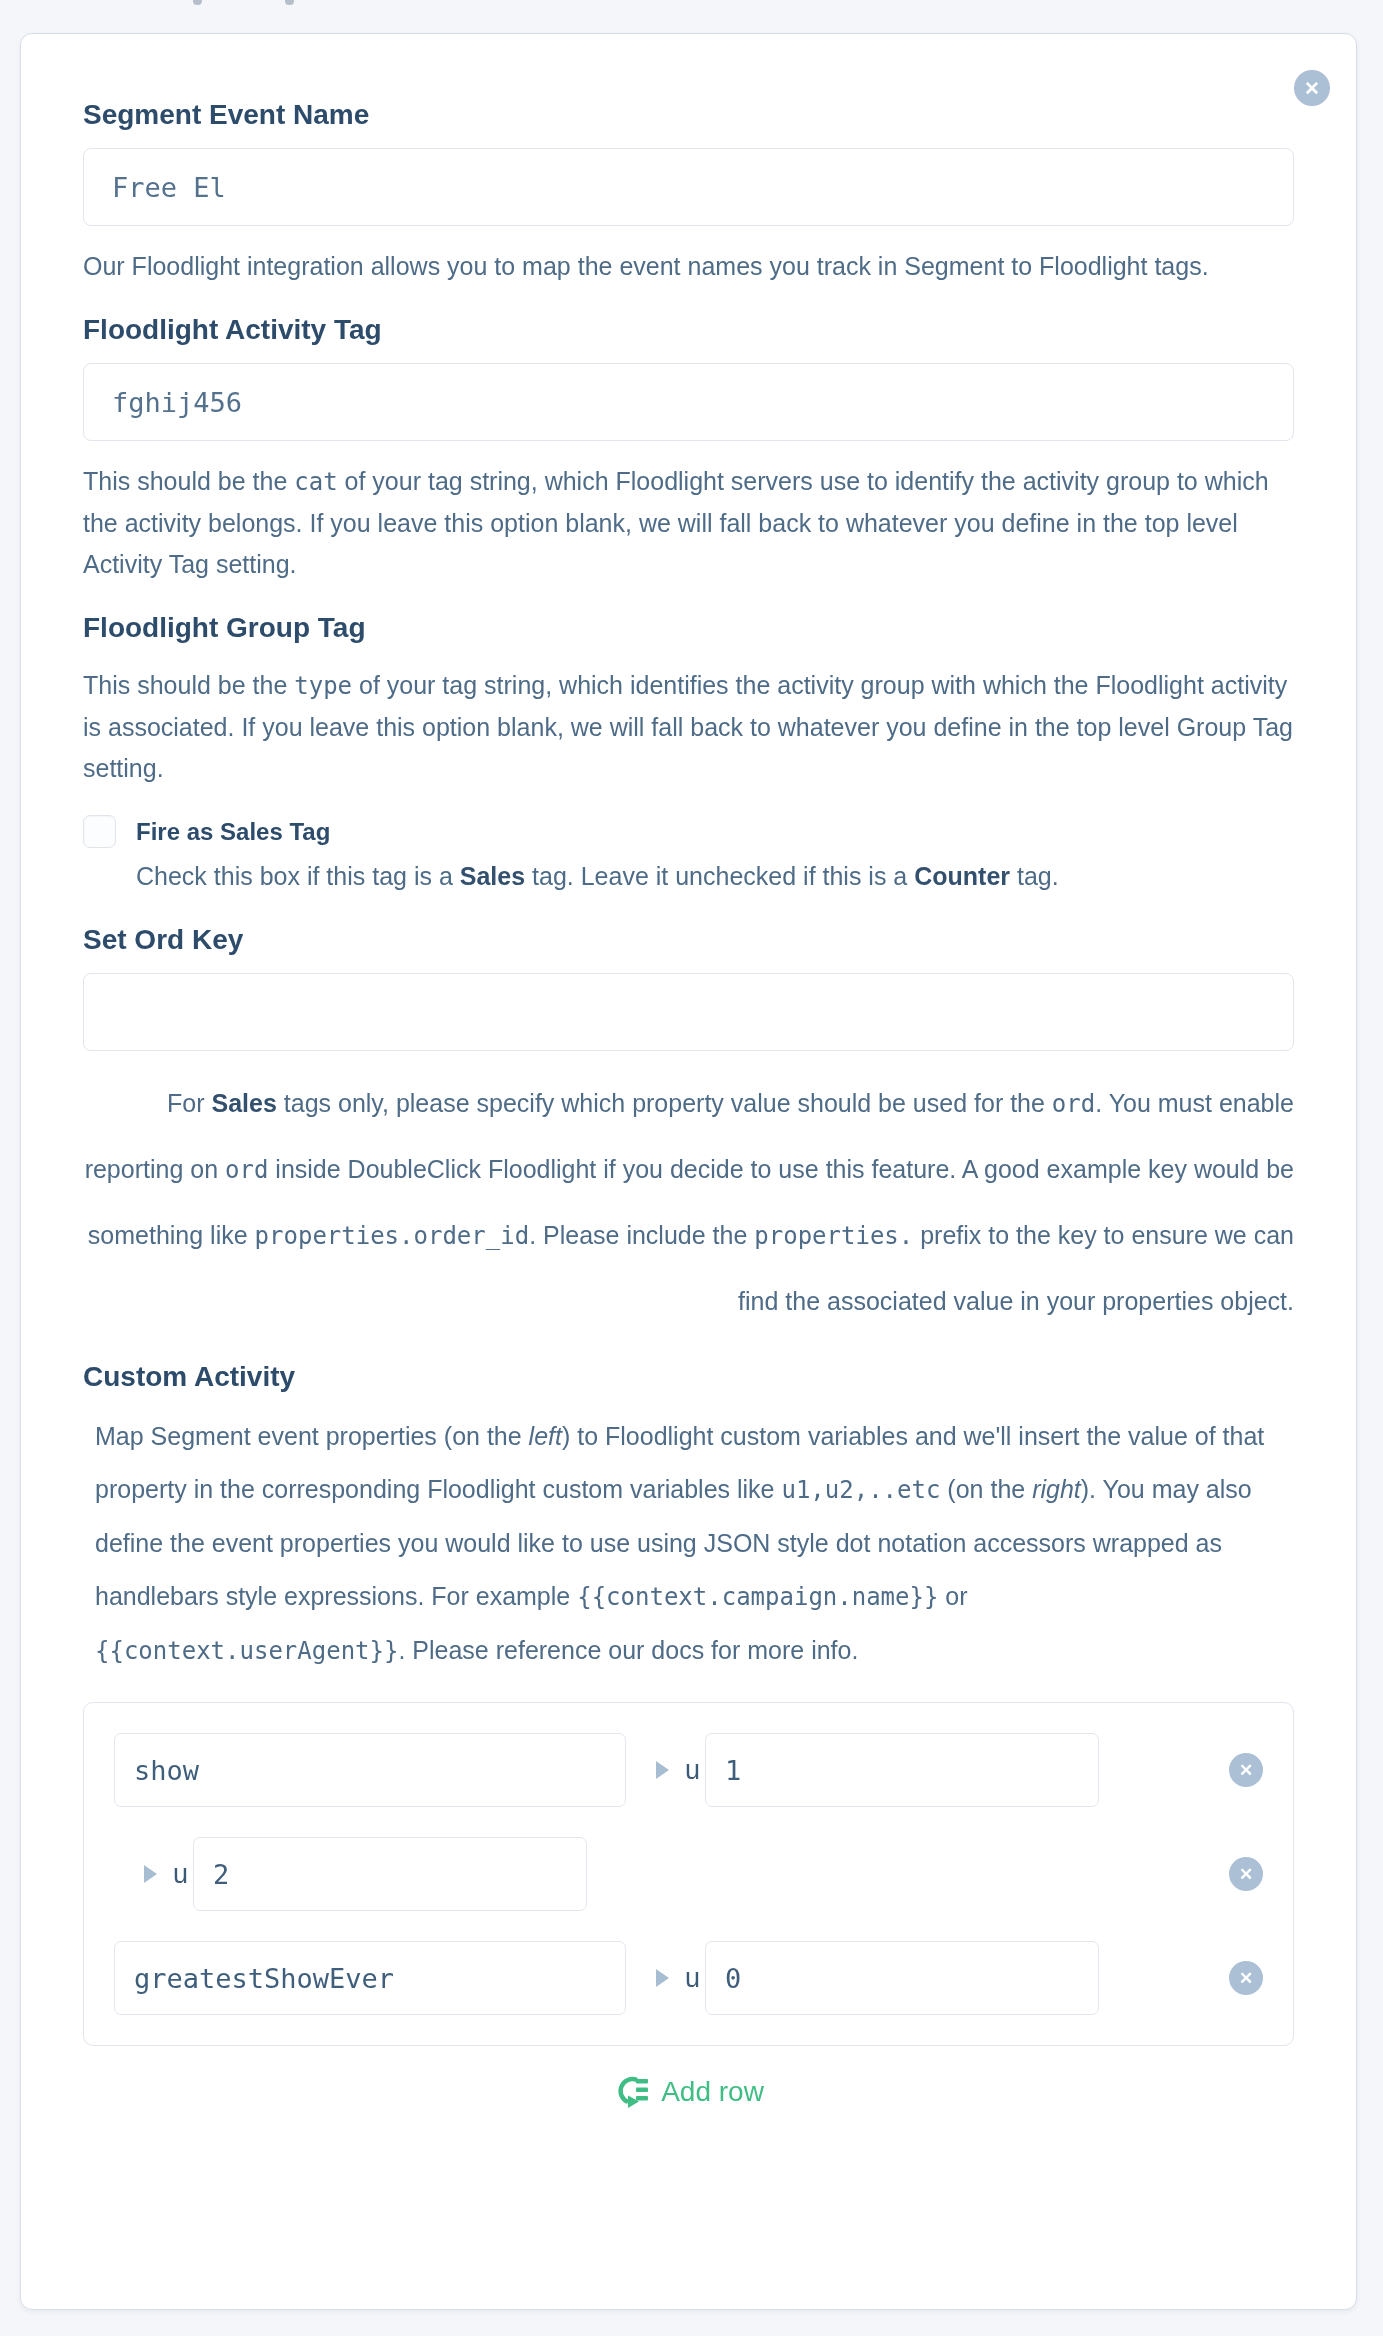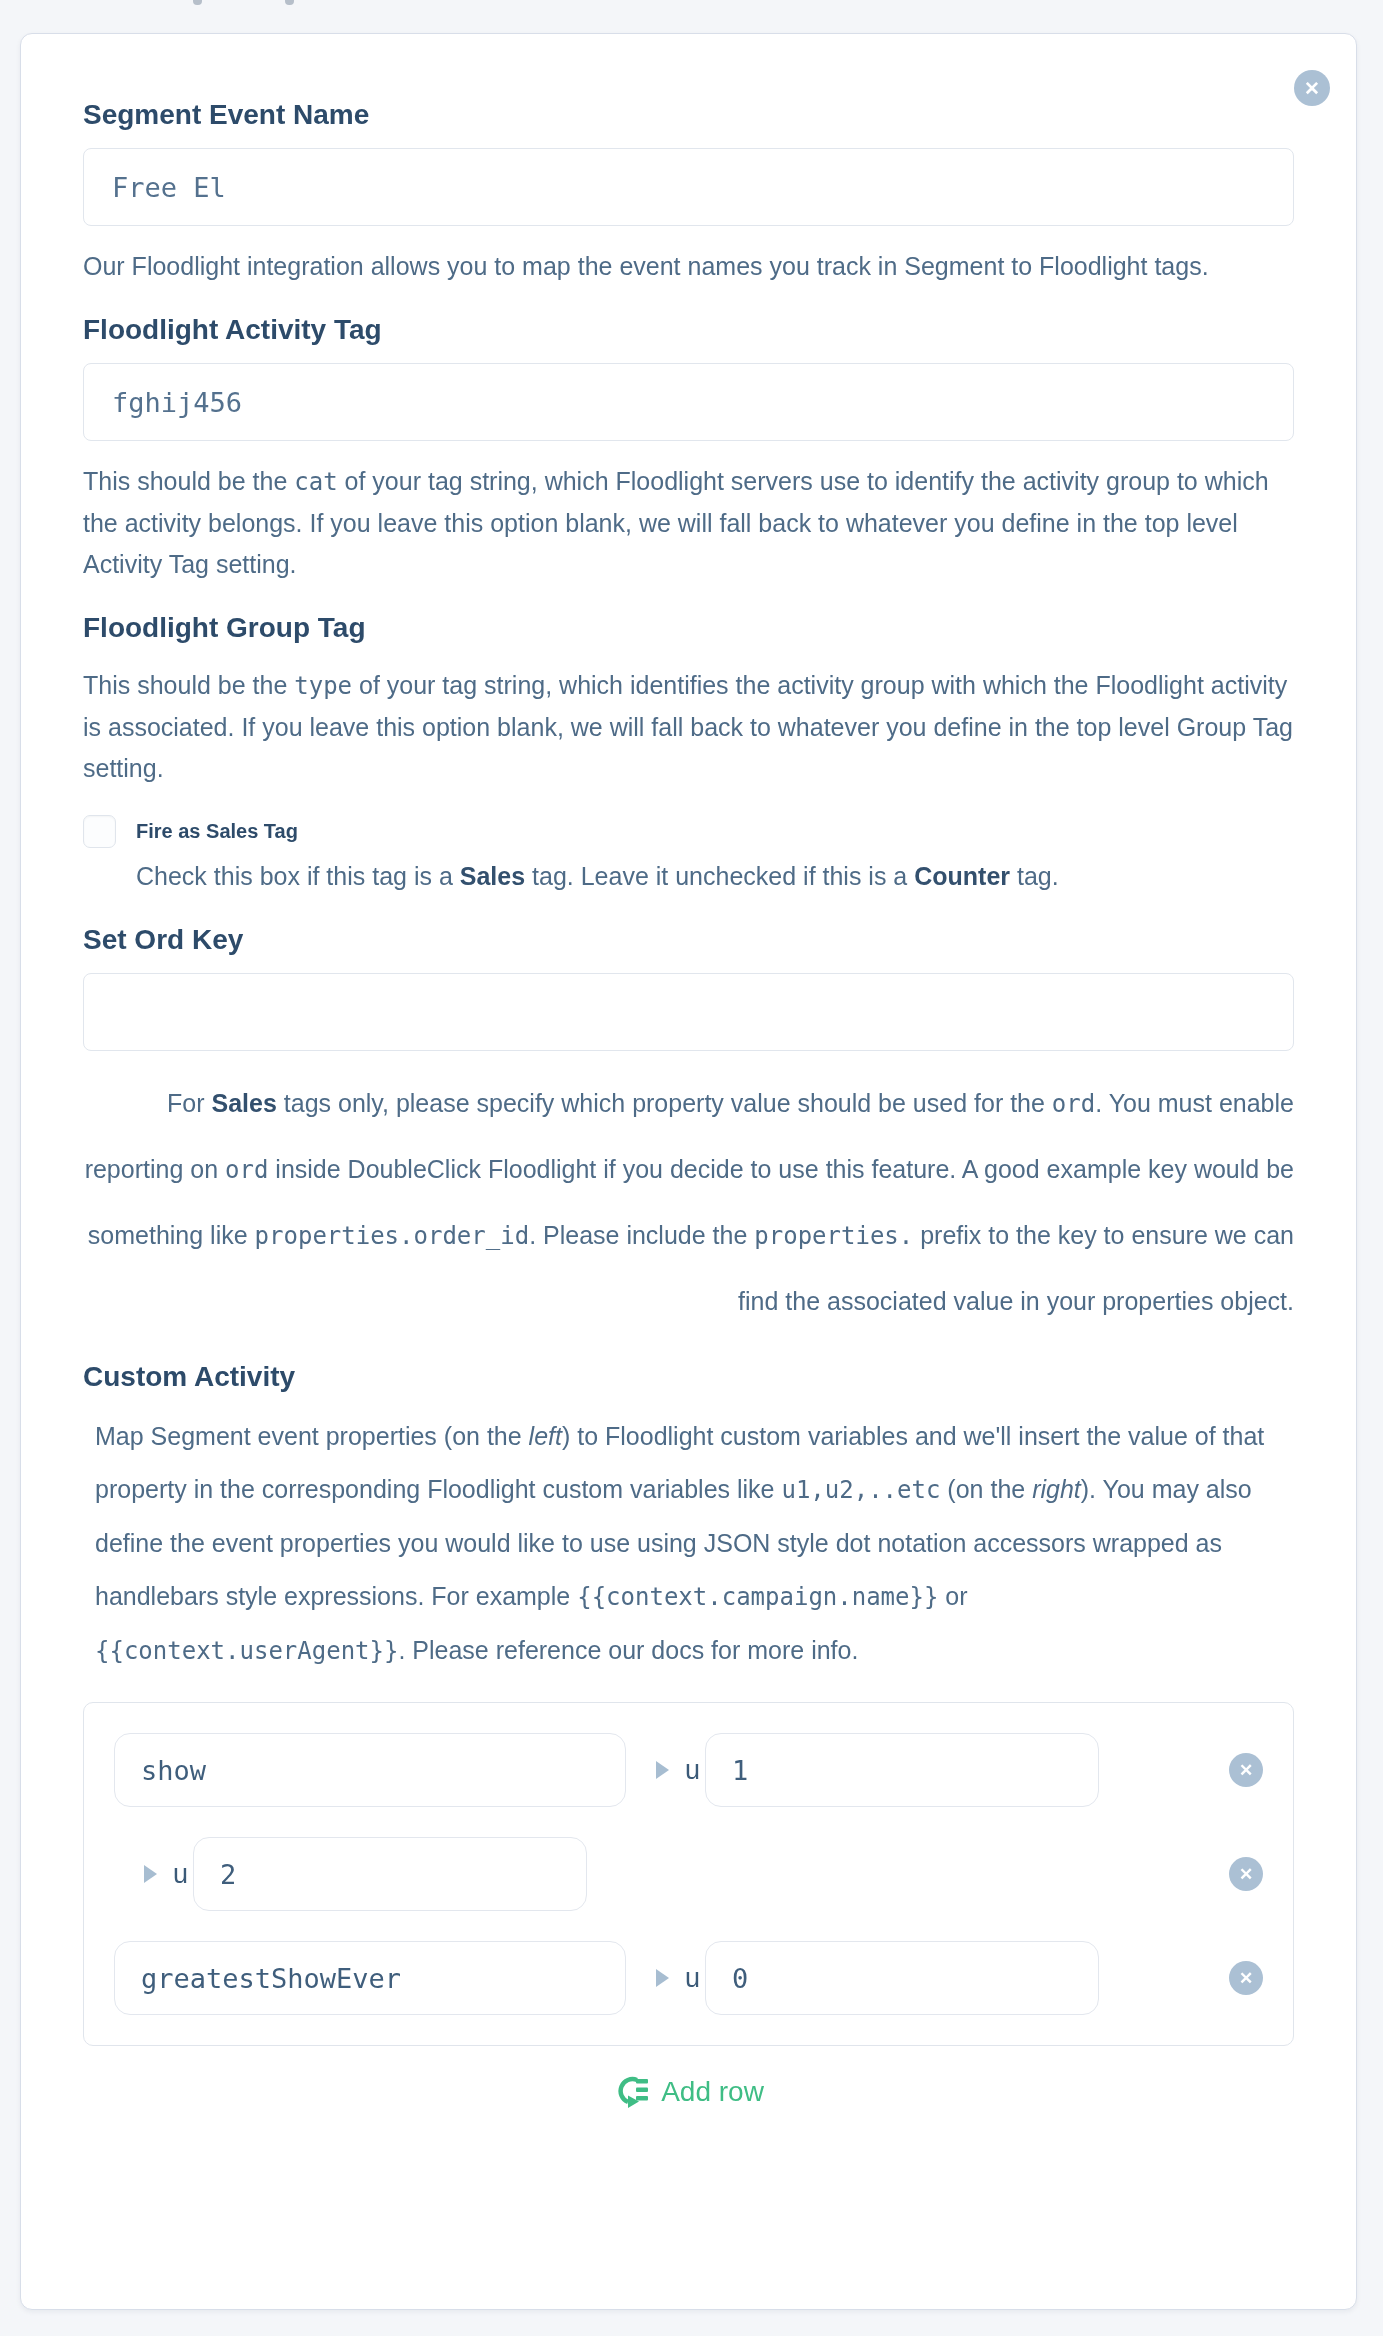--- a/index.html
+++ b/index.html
@@ -56,33 +56,33 @@
   .checkbox-block { margin:4px 0 26px; }
   .checkbox-row { display:flex; align-items:center; }
   .checkbox {
     appearance:none; -webkit-appearance:none;
     width:33px; height:33px; box-sizing:border-box;
     border:1px solid #e0e5ec; border-radius:7px;
     background:#fcfdfe; margin:0 20px 0 0;
     box-shadow:inset 0 1px 2px rgba(0,0,0,.04);
     cursor:pointer;
   }
-  .checkbox-label { font-size:20px; font-weight:bold; color:#2d4b6a; }
+  .checkbox-label { font-size:24px; font-weight:bold; color:#2d4b6a; }
   .checkbox-help { margin:8px 0 0 53px; font-size:25px; line-height:41px; color:#4e6b87; }
   .cv-box {
     border:1px solid #e0e5ec; border-radius:10px;
     padding:30px;
   }
   .cv-row { display:flex; align-items:center; margin-bottom:30px; }
   .cv-row:last-child { margin-bottom:0; }
   .cv-input {
     height:74px; box-sizing:border-box;
-    border:1px solid #e3e7ee; border-radius:16px;
+    border:1px solid #e3e7ee; border-radius:7px;
     font-family:"DejaVu Sans Mono", monospace;
-    font-size:27px; color:#3f5e7c; padding:0 26px;
+    font-size:27px; color:#3f5e7c; padding:0 19px;
     background:#fff; outline:none;
   }
   .cv-prop { width:512px; }
   .cv-arrow {
     width:0; height:0;
     border-left:13px solid #a7bdd1;
     border-top:9px solid transparent;
     border-bottom:9px solid transparent;
     margin:0 16px 0 30px;
   }

